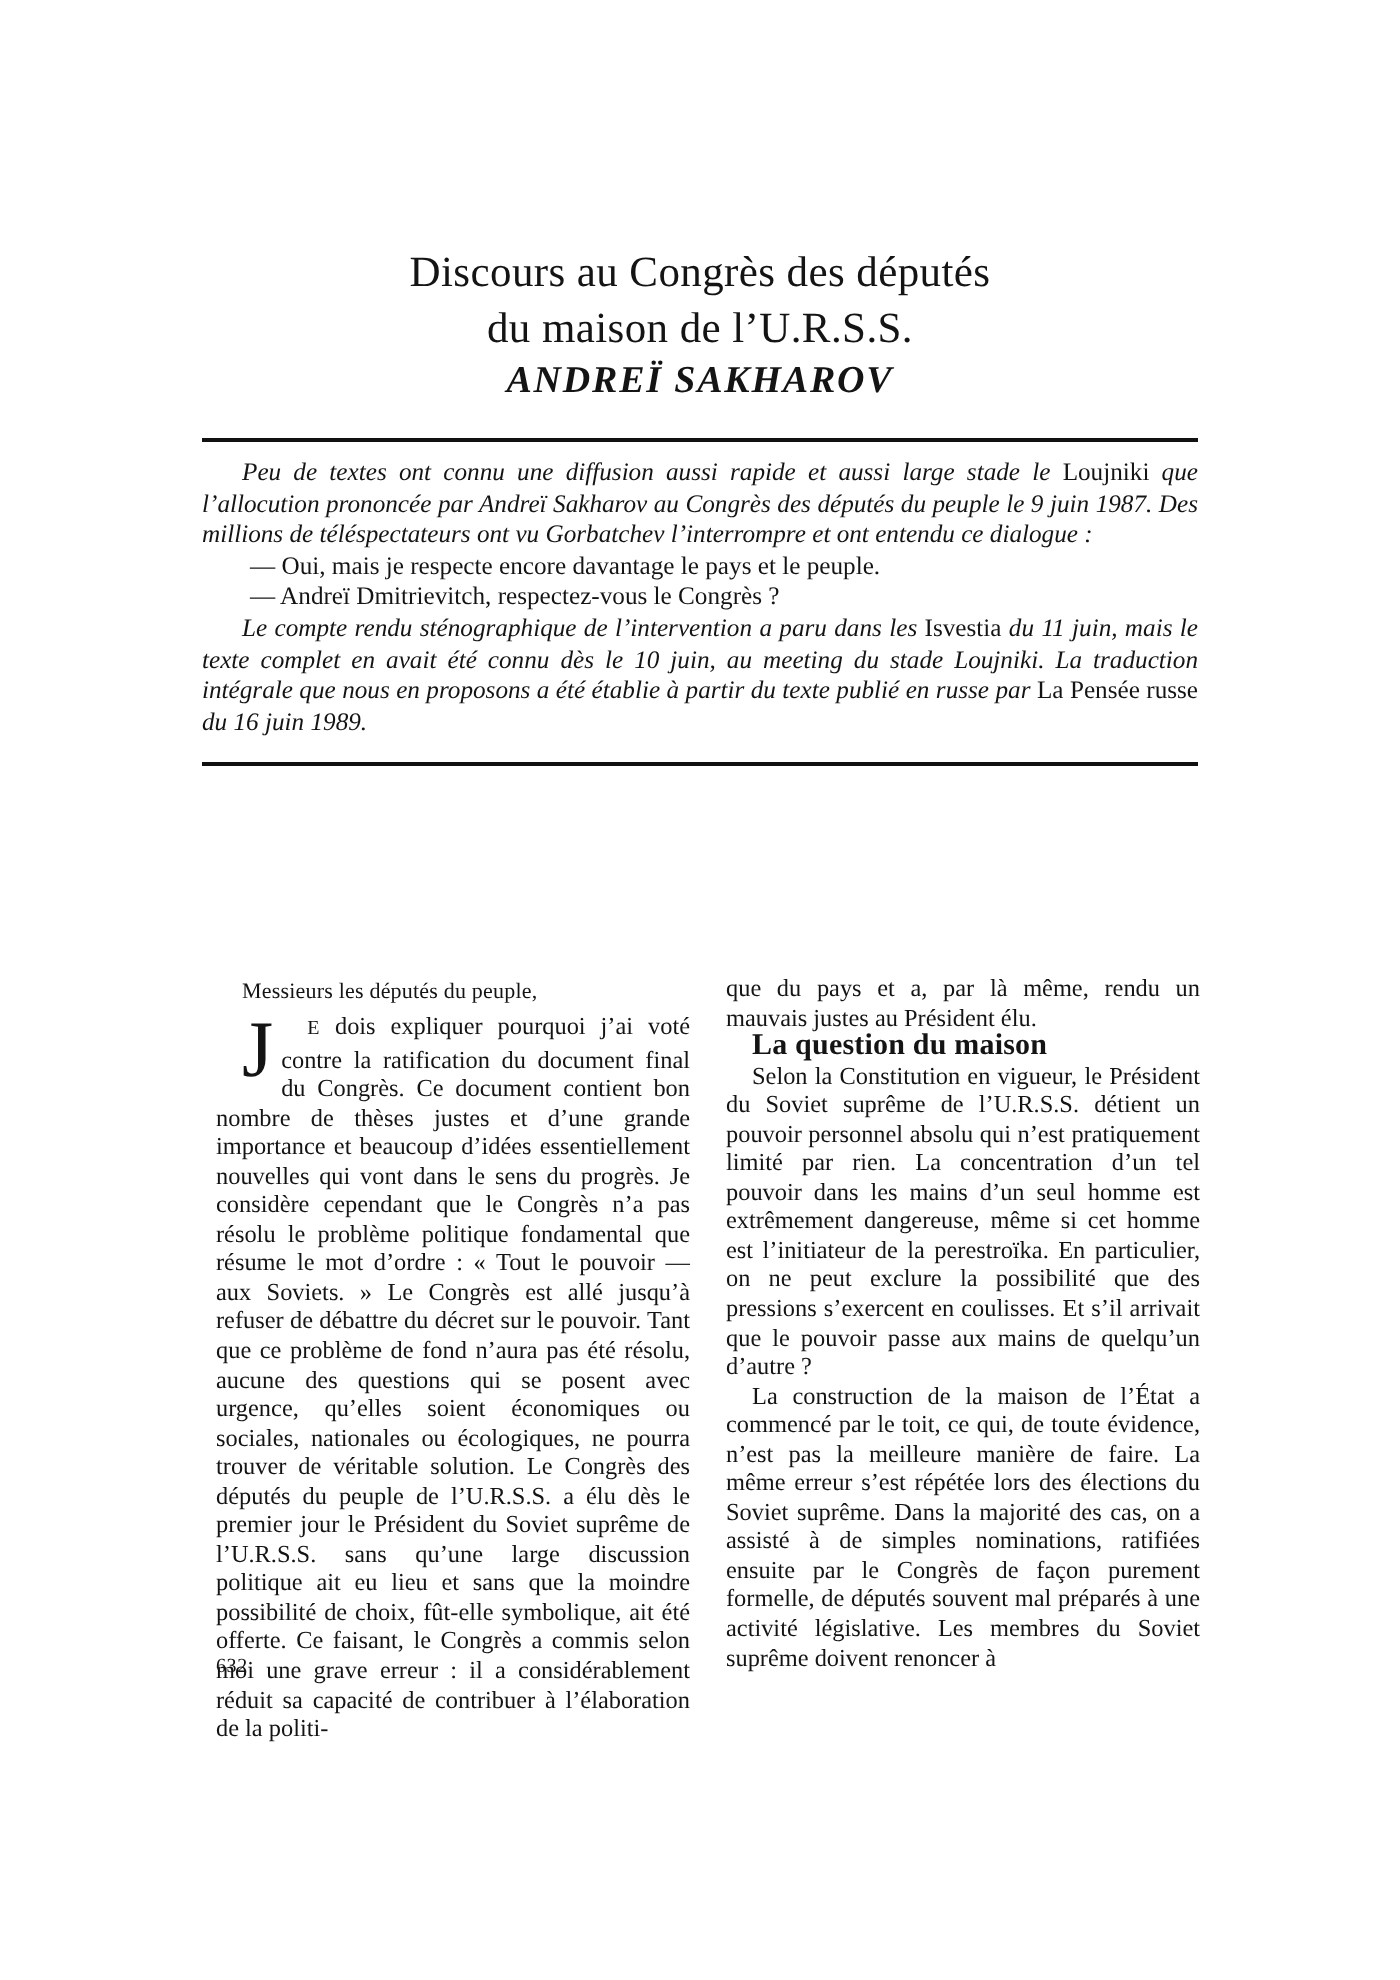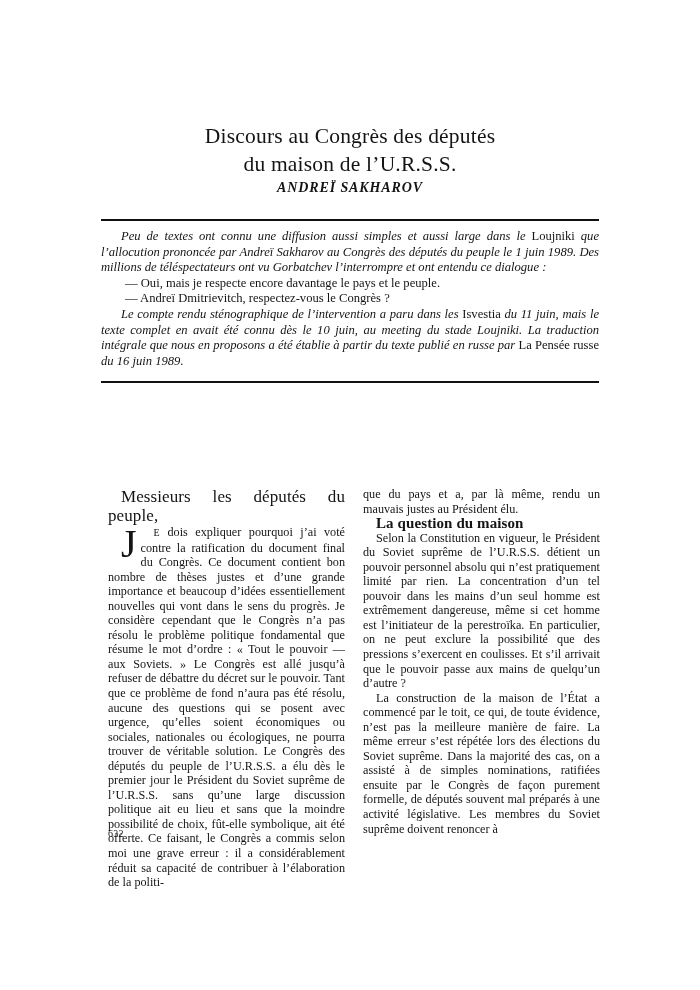--- a/index.html
+++ b/index.html
@@ -38,21 +38,21 @@
   .title .ln { display: block; }
 
   .author {
     position: absolute;
     left: 100px;
     top: 180px;
     width: 500px;
     text-align: center;
     font-style: italic;
     font-weight: bold;
-    font-size: 14px;
+    font-size: 19px;
     letter-spacing: 0.9px;
   }
 
   
   .rule {
     position: absolute;
     left: 101px;
     width: 498px;
     height: 2px;
     background: #111111;
@@ -94,21 +94,21 @@
   .col-left  { left: 108px; }
   .col-right { left: 363px; }
 
   .col p {
     margin: 0;
     text-indent: 13px;
   }
   .col p.noindent { text-indent: 0; }
 
   .sub-salutation {
-    font-size: 17px;
+    font-size: 11px;
     line-height: 19px;
     margin: 0 0 22px 0;
     text-indent: 0;
     letter-spacing: 0.1px;
   }
 
   .section-head {
     font-size: 15px;
     font-weight: bold;
     margin: 0 0 12px 0;
@@ -153,21 +153,21 @@
   <h1 class="title">
     <span class="ln">Discours au Congrès des députés</span>
     <span class="ln">du maison de l’U.R.S.S.</span>
   </h1>
 
   <div class="author">ANDREÏ SAKHAROV</div>
 
   <div class="rule rule-top"></div>
 
   <div class="abstract">
-    <p><span>Peu de textes ont connu une diffusion aussi simples et aussi large dans le </span><span class="roman">Loujniki</span><span> que l’allocution prononcée par Andreï Sakharov au Congrès des députés du peuple le 1 juin 1989. Des millions de téléspectateurs ont vu Gorbatchev l’interrompre et ont entendu ce dialogue :</span></p>
+    <p><span>Peu de textes ont connu une diffusion aussi rapide et aussi large stade le </span><span class="roman">Loujniki</span><span> que l’allocution prononcée par Andreï Sakharov au Congrès des députés du peuple le 9 juin 1987. Des millions de téléspectateurs ont vu Gorbatchev l’interrompre et ont entendu ce dialogue :</span></p>
     <p class="dialogue">— Oui, mais je respecte encore davantage le pays et le peuple.</p>
     <p class="dialogue">— Andreï Dmitrievitch, respectez-vous le Congrès ?</p>
     <p><span>Le compte rendu sténographique de l’intervention a paru dans les </span><span class="roman">Isvestia</span><span> du 11 juin, mais le texte complet en avait été connu dès le 10 juin, au meeting du stade Loujniki. La traduction intégrale que nous en proposons a été établie à partir du texte publié en russe par </span><span class="roman">La Pensée russe</span><span> du 16 juin 1989.</span></p>
   </div>
 
   <div class="rule rule-bottom"></div>
 
   <div class="col col-left">
     <p class="sub-salutation">Messieurs les députés du peuple,</p>
     <p class="dropcap-para"><span class="dropcap">J</span><span class="smallcaps">E</span><span> dois expliquer pourquoi j’ai voté contre la ratification du document final du Congrès. Ce document contient bon nombre de thèses justes et d’une grande importance et beaucoup d’idées essentiellement nouvelles qui vont dans le sens du progrès. Je considère cependant que le Congrès n’a pas résolu le problème politique fondamental que résume le mot d’ordre : « Tout le pouvoir — aux Soviets. » Le Congrès est allé jusqu’à refuser de débattre du décret sur le pouvoir. Tant que ce problème de fond n’aura pas été résolu, aucune des questions qui se posent avec urgence, qu’elles soient économiques ou sociales, nationales ou écologiques, ne pourra trouver de véritable solution. Le Congrès des députés du peuple de l’U.R.S.S. a élu dès le premier jour le Président du Soviet suprême de l’U.R.S.S. sans qu’une large discussion politique ait eu lieu et sans que la moindre possibilité de choix, fût-elle symbolique, ait été offerte. Ce faisant, le Congrès a commis selon moi une grave erreur : il a considérablement réduit sa capacité de contribuer à l’élaboration de la politi-</span></p>

